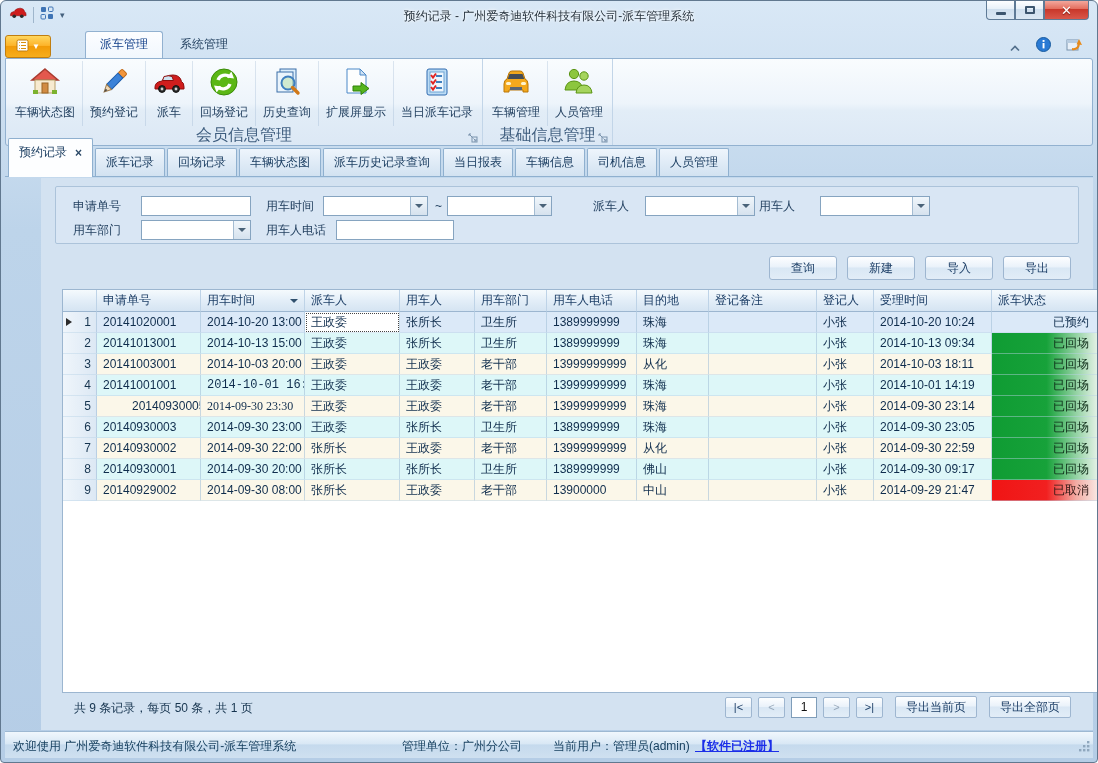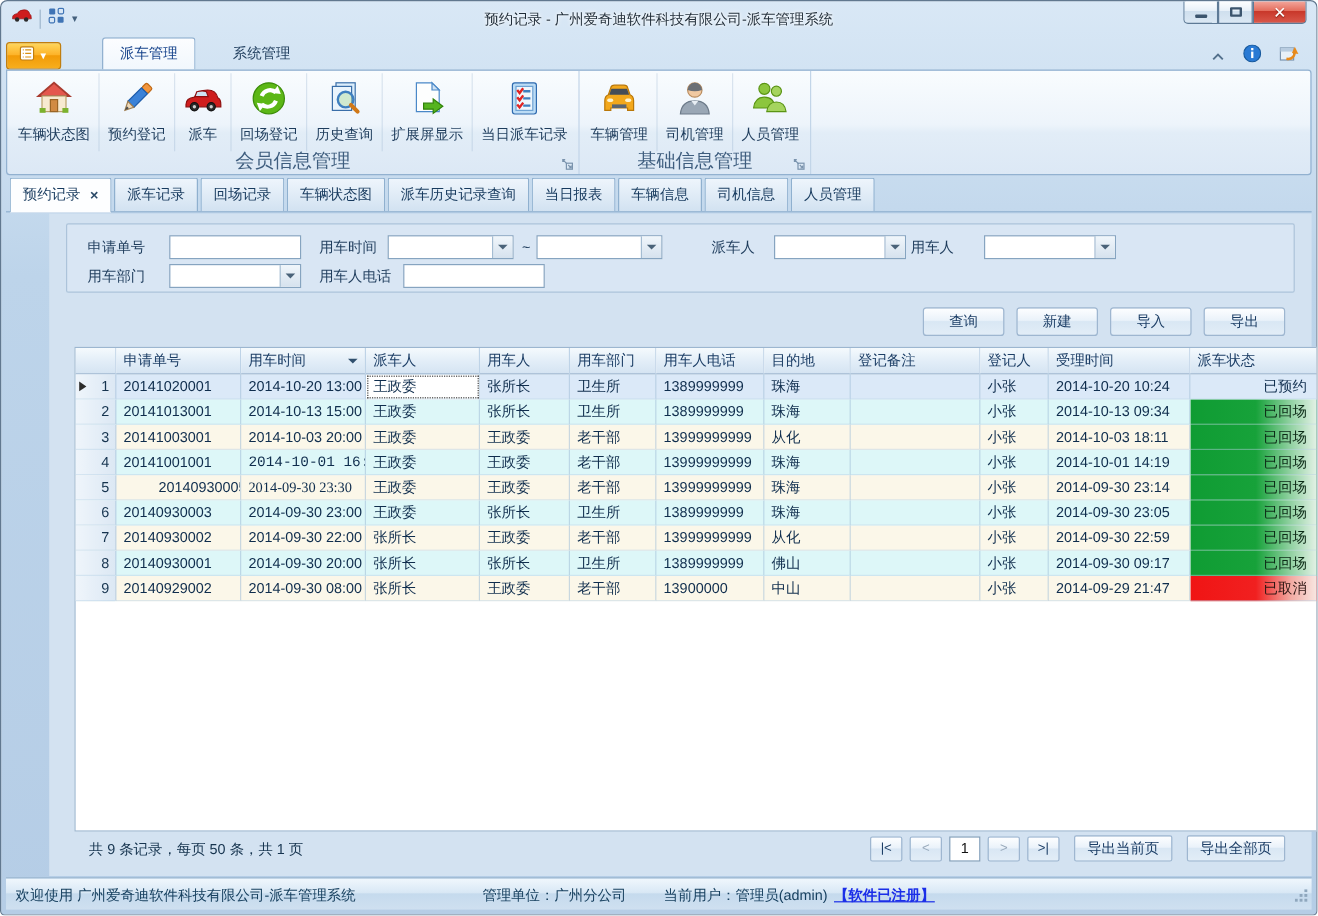--- a/index.html
+++ b/index.html
@@ -31,21 +31,21 @@
   .rgroup-btns { flex:1; display:flex; align-items:stretch; padding:2px 2px 0 2px; }
   .rbtn { min-width:46px; padding:5px 7px 0; display:flex; flex-direction:column; align-items:center; gap:3px; font-size:12px; color:#1e3c5c; border-right:1px solid rgba(140,170,200,.28); }
   .rbtn:last-child { border-right:none; }
   .rbtn .lbl { white-space:nowrap; }
   .rgroup-footer { height:19px; position:relative; text-align:center; font-size:16px; color:#3e5d7e; line-height:17px; }
   .launcher { position:absolute; right:4px; top:3px; }
 
   
   .doc-tabbar { position:absolute; top:148px; left:4px; right:4px; height:28px; border-bottom:1px solid #8fb0cf; display:flex; align-items:flex-end; padding-left:3px; gap:2px; background:transparent; }
   .dtab { padding:5px 10px 5px; font-size:12px; color:#173a5e; background:linear-gradient(180deg,#eef5fc,#d2e2f1); border:1px solid #8fb0cf; border-bottom:none; border-radius:2px 2px 0 0; white-space:nowrap; display:flex; align-items:center; gap:8px; }
-  .dtab.active { background:#fdfeff; position:relative; top:1px; padding-bottom:6px; }
+  .dtab.active { background:#fdfeff; position:relative; top:1px; padding-bottom:16px; }
   .dtab .close-x { font-size:12px; font-weight:bold; color:#2c4a68; line-height:1; }
 
   
   .workspace { position:absolute; top:177px; left:4px; right:4px; bottom:32px; background:#d3e2f1;margin-left:36px; }
   .filter-panel { position:absolute; top:8px; left:14px; right:14px; height:58px; background:#d9e6f4; border:1px solid #acc3da; border-radius:2px; font-size:12px; color:#1e3c5c; }
   .ff-label { position:absolute; white-space:nowrap; line-height:20px; }
   .tbox { position:absolute; height:20px; background:#fff; border:1px solid #86a4c0; }
   .combo { position:absolute; height:20px; background:#fff; border:1px solid #86a4c0; }
   .combo .arrow-btn { position:absolute; right:0; top:0; bottom:0; width:17px; background:linear-gradient(180deg,#f0f6fb,#d6e2ee); border-left:1px solid #a4bcd2; display:flex; align-items:center; justify-content:center; }
   .arrow-down { width:0; height:0; border-left:4px solid transparent; border-right:4px solid transparent; border-top:4px solid #4a6379; }
@@ -126,21 +126,21 @@
             <rect x="1" y="1" width="11" height="11" rx="1.5" fill="#fff" stroke="#c07e10"></rect>
             <line x1="5" y1="3.5" x2="10" y2="3.5" stroke="#d99010"></line>
             <line x1="5" y1="6.5" x2="10" y2="6.5" stroke="#d99010"></line>
             <line x1="5" y1="9.5" x2="10" y2="9.5" stroke="#d99010"></line>
             <line x1="3" y1="3.5" x2="3.8" y2="3.5" stroke="#d99010"></line>
             <line x1="3" y1="6.5" x2="3.8" y2="6.5" stroke="#d99010"></line>
             <line x1="3" y1="9.5" x2="3.8" y2="9.5" stroke="#d99010"></line>
           </svg></span>
       <span style="color:#fff;font-size:8px;">▼</span>
     </div>
-    <div id="ribbon-tab-list" style="display:flex;gap:16px;align-items:flex-end;padding-left:20px;">
+    <div id="ribbon-tab-list" style="display:flex;gap:2px;align-items:flex-end;padding-left:20px;">
         <div class="rtab active">派车管理</div>
         <div class="rtab">系统管理</div>
       </div>
   </div>
   <div class="ribbon-right">
     <span id="ic-collapse"><svg width="12" height="8" viewBox="0 0 12 8">
           <path d="M2 6.5 l4 -4 4 4" fill="none" stroke="#53708c" stroke-width="1.6"></path>
         </svg></span>
     <span id="ic-info"><svg width="15" height="15" viewBox="0 0 15 15">
           <circle cx="7.5" cy="7.5" r="7" fill="#2a7ad4" stroke="#185a9e"></circle>
@@ -244,29 +244,20 @@
                 <path d="M4 18 q0 -4 3 -5 l2 -6 q.5 -2 3 -2 h8 q2.5 0 3 2 l2 6 q3 1 3 5 v8 h-5 v-2 h-14 v2 h-5 z" fill="#f3a81c" stroke="#b97708"></path>
                 <path d="M9.5 8 h13 l1.8 5 h-16.6 z" fill="#454d57"></path>
                 <rect x="6" y="16" width="5" height="3" rx="1.5" fill="#fdf3cf"></rect>
                 <rect x="21" y="16" width="5" height="3" rx="1.5" fill="#fdf3cf"></rect>
                 <rect x="10" y="21" width="12" height="3" fill="#5a6572"></rect>
               </svg></span>
             <span class="lbl">车辆管理</span>
           </div>
           <div class="rbtn">
             <span><svg width="32" height="32" viewBox="0 0 32 32">
-                <circle cx="16" cy="9" r="6" fill="#f0c9a2" stroke="#b98c5e"></circle>
-                <path d="M16 3 a6 6 0 0 1 6 6 q-6 2 -12 0 a6 6 0 0 1 6 -6 z" fill="#6b6f75"></path>
-                <path d="M4 29 q1 -11 12 -11 q11 0 12 11 z" fill="#9aa7b5" stroke="#6d7b8a"></path>
-                <path d="M13 18 l3 4 3 -4" fill="#e8eef4"></path>
-              </svg></span>
-            <span class="lbl">司机管理</span>
-          </div>
-          <div class="rbtn">
-            <span><svg width="32" height="32" viewBox="0 0 32 32">
                 <circle cx="11" cy="8" r="4.6" fill="#8cc63e" stroke="#5a9414"></circle>
                 <path d="M2 24 q1 -9 9 -9 q8 0 9 9 z" fill="#8cc63e" stroke="#5a9414"></path>
                 <circle cx="21" cy="10" r="4.2" fill="#a5d45e" stroke="#5a9414"></circle>
                 <path d="M13 27 q1 -8 8 -8 q7 0 8 8 z" fill="#a5d45e" stroke="#5a9414"></path>
               </svg></span>
             <span class="lbl">人员管理</span>
           </div>
         </div>
         <div class="rgroup-footer">基础信息管理<span class="launcher"><svg width="10" height="10" viewBox="0 0 10 10">
               <path d="M1 3 v-2 h2 M1 1 l3.5 3.5" stroke="#7a93ad" fill="none"></path>

